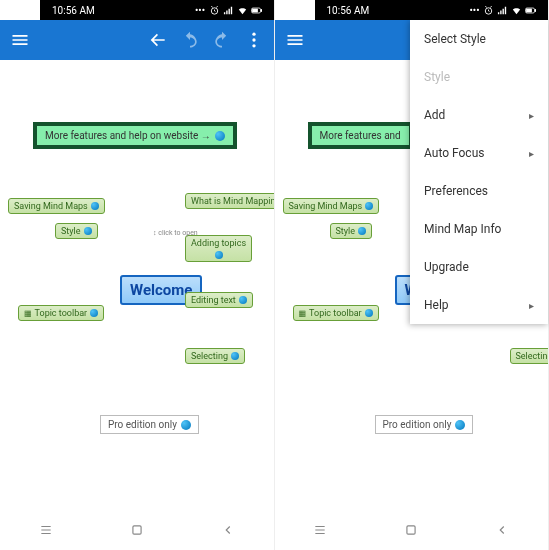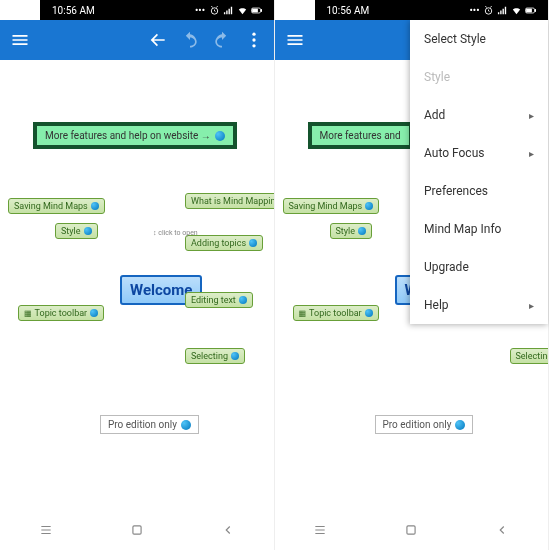--- a/index.html
+++ b/index.html
@@ -113,21 +113,21 @@
           <span class="globe"></span>
         </div>
       <div class="node-green" style="left:18px; top:245px;">
           <span style="font-size:8px">▦</span>
           <span>Topic toolbar</span>
           <span class="globe"></span>
         </div>
       <div class="node-green" style="left:185px; top:133px;">
           <span>What is Mind Mapping</span>
         </div>
-      <div class="node-green" style="left:185px; top:175px;">
+      <div class="node-green" style="left:185px; top:175px;flex-direction:column;">
           <span>Adding topics</span>
           <span class="globe"></span>
         </div>
       <div class="node-green" style="left:185px; top:232px;">
           <span>Editing text</span>
           <span class="globe"></span>
         </div>
       <div class="node-green" style="left:185px; top:288px;">
           <span>Selecting</span>
           <span class="globe"></span>

